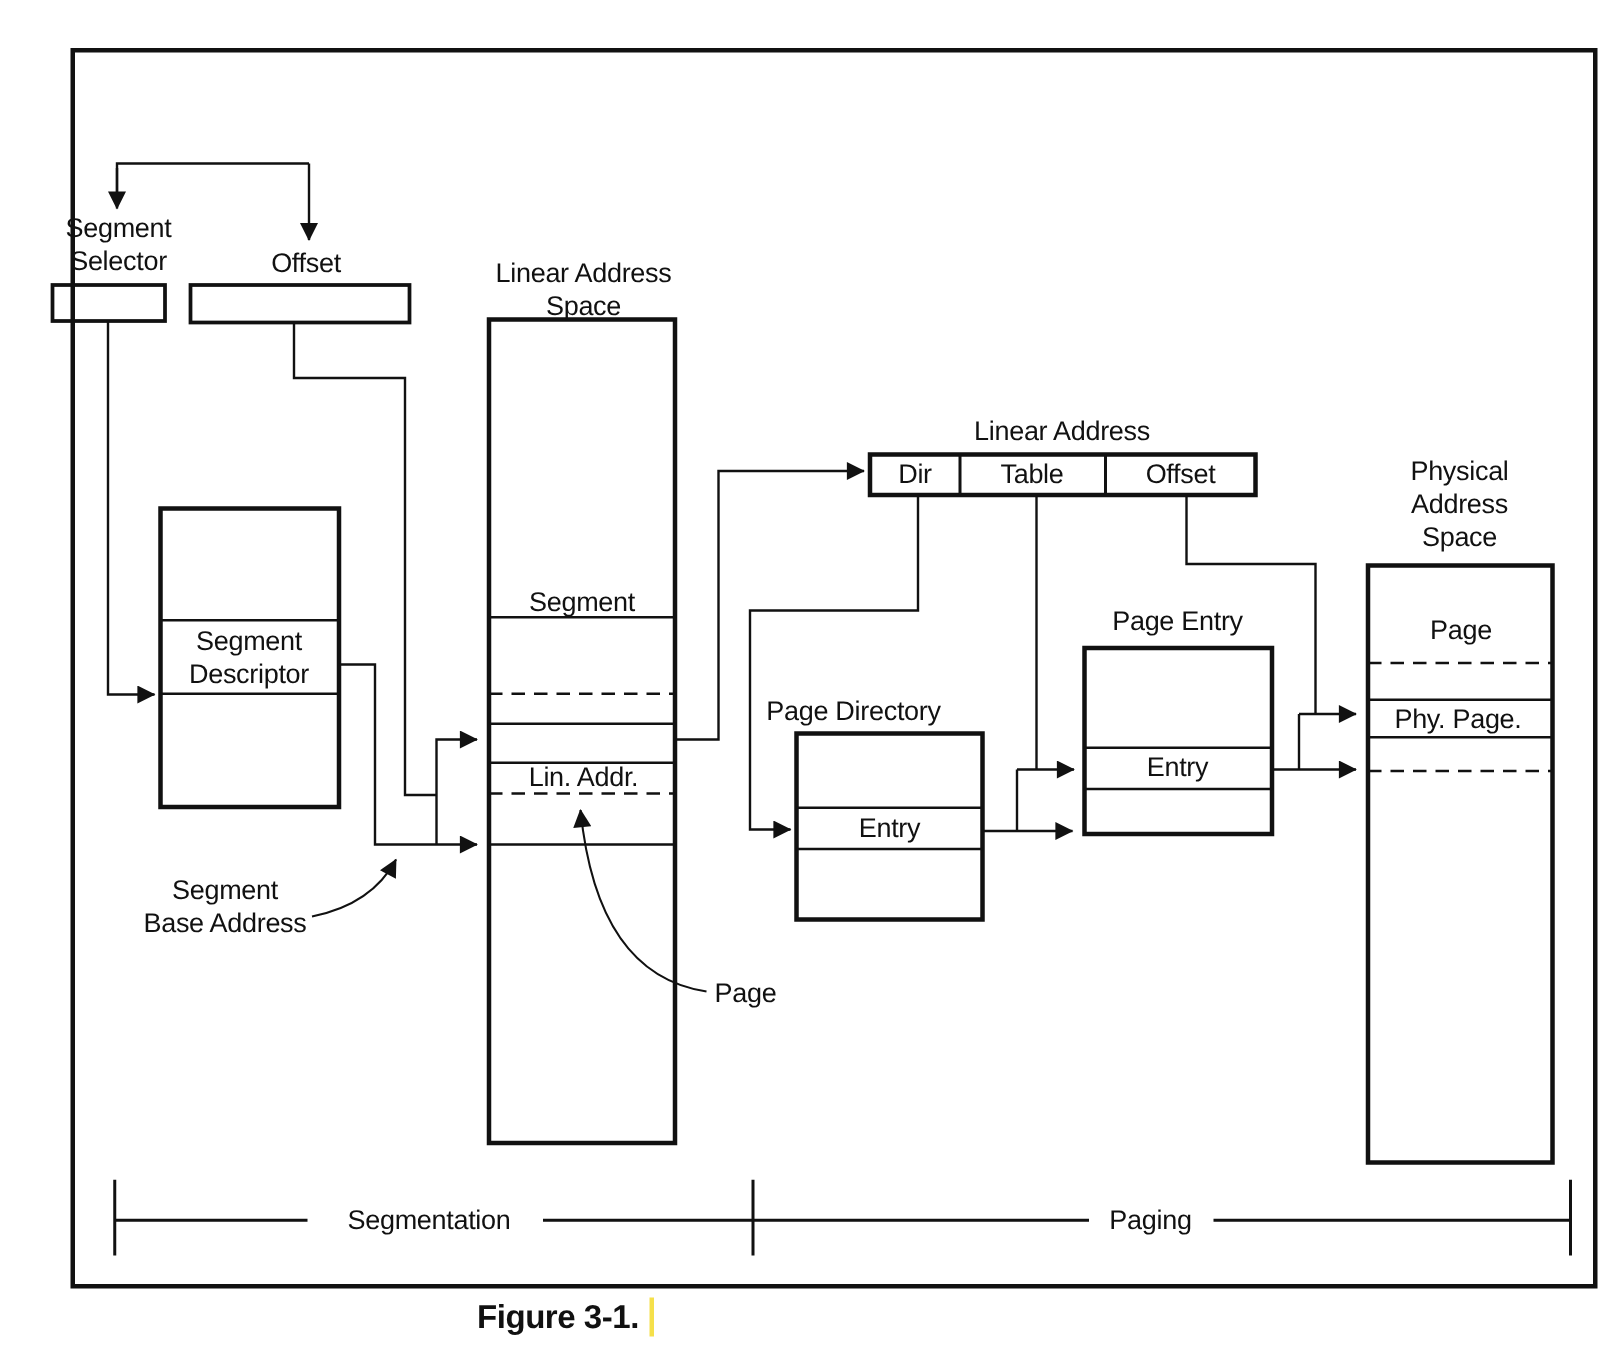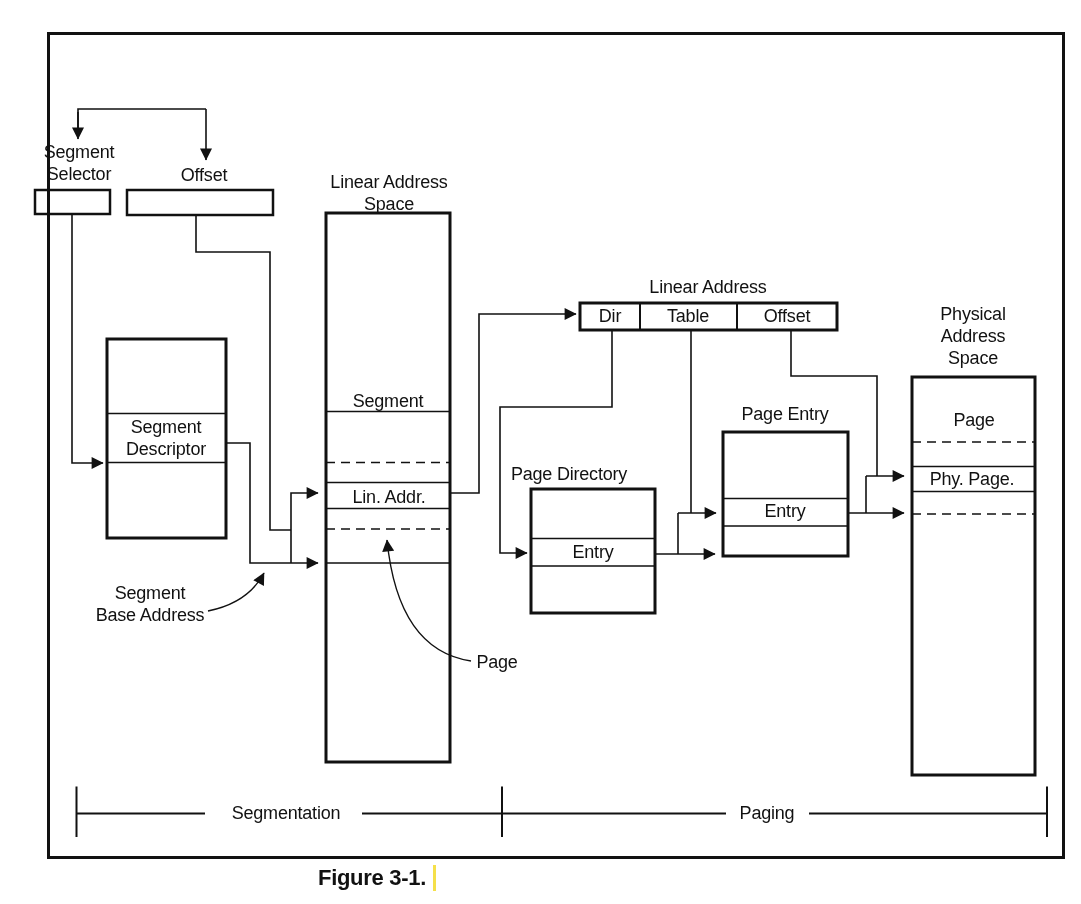--- a/index.html
+++ b/index.html
@@ -86,21 +86,21 @@
   </svg>
 
   <div class="lbl" style="left:79px;top:141px">Segment
 Selector</div>
   <div class="lbl" style="left:204px;top:164px">Offset</div>
   <div class="lbl" style="left:166px;top:416px">Segment
 Descriptor</div>
   <div class="lbl" style="left:389px;top:171px">Linear Address
 Space</div>
   <div class="lbl" style="left:388px;top:390px">Segment</div>
-  <div class="lbl" style="left:389px;top:486px">Lin. Addr.</div>
+  <div class="lbl" style="left:389px;top:507px">Lin. Addr.</div>
   <div class="lbl" style="left:150px;top:582px">Segment
 Base Address</div>
   <div class="lbl" style="left:497px;top:651px">Page</div>
   <div class="lbl" style="left:708px;top:276px">Linear Address</div>
   <div class="lbl" style="left:610px;top:305px">Dir</div>
   <div class="lbl" style="left:688px;top:305px">Table</div>
   <div class="lbl" style="left:787px;top:305px">Offset</div>
   <div class="lbl" style="left:569px;top:463px">Page Directory</div>
   <div class="lbl" style="left:593px;top:541px">Entry</div>
   <div class="lbl" style="left:785px;top:403px">Page Entry</div>

